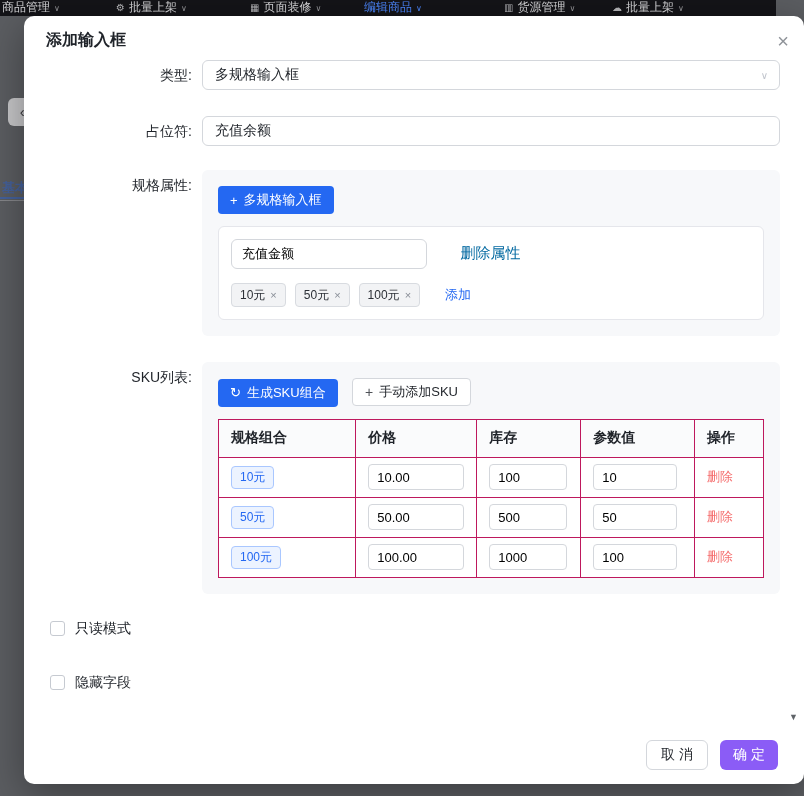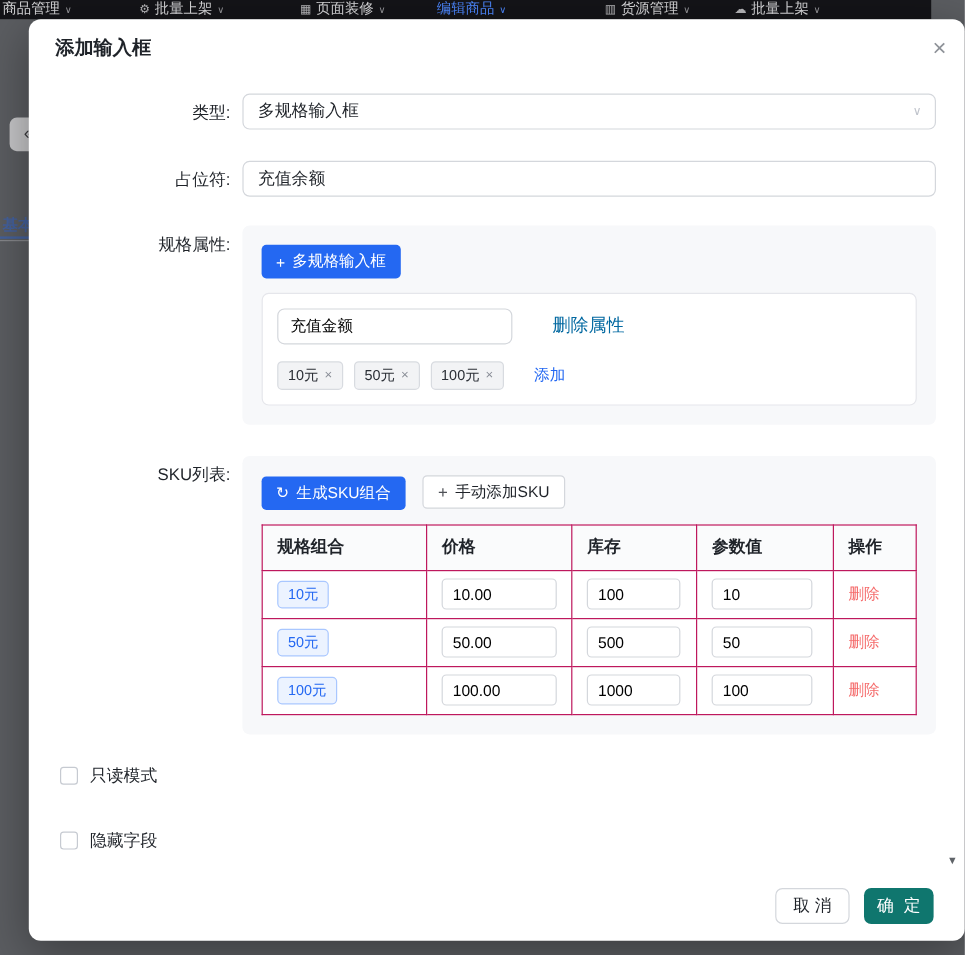--- a/index.html
+++ b/index.html
@@ -27,21 +27,21 @@
   .bg-tab-underline { position:absolute; left:0; top:197px; width:27px; height:2px; background:#44619c; z-index:1; }
   .bg-tab-line { position:absolute; left:0; top:200px; width:24px; height:1px; background:#85868a; z-index:1; }
 
   
   .modal { position:absolute; left:24px; top:16px; width:780px; height:768px; background:#ffffff;
     border-radius:10px; box-shadow:0 10px 40px rgba(0,0,0,0.35); z-index:2; }
   .modal-title { position:absolute; left:22px; top:14px; font-size:16px; font-weight:bold; color:#1f2329; }
   .modal-close { position:absolute; right:8px; top:12px; width:26px; height:26px; text-align:center;
     line-height:26px; font-size:20px; color:#8f9399; cursor:pointer; }
 
-  .modal-body { position:absolute; top:62px; left:0; right:0; }
+  .modal-body { position:absolute; top:44px; left:0; right:0; }
   .form-row { display:flex; margin-bottom:26px; padding-right:24px; }
   .form-row.tight { margin-bottom:24px; }
   .form-label { flex:none; width:178px; text-align:right; padding-right:10px; font-size:14px;
     color:#1f2329; line-height:30px; }
 
   .select-box { position:relative; flex:1; height:30px; border:1px solid #d4d7dc; border-radius:6px;
     background:#fff; display:flex; align-items:center; padding:12px 12px; font-size:14px; cursor:pointer; }
   .select-caret { position:absolute; right:11px; top:0; line-height:30px; font-size:10px; color:#c0c4cc; }
 
   .text-input { flex:1; height:30px; border:1px solid #d4d7dc; border-radius:6px; padding:0 12px;
@@ -83,22 +83,22 @@
   .w-price { width:96px; } .w-stock { width:78px; } .w-param { width:84px; }
   .cell-danger { color:#f56c6c; font-size:13px; cursor:pointer; text-decoration:none; }
 
   .checkbox-row { display:flex; align-items:center; gap:10px; padding-left:26px; margin-bottom:36px; }
   .checkbox { width:15px; height:15px; border:1px solid #c6cad1; border-radius:3px; background:#fff; cursor:pointer; flex:none; }
   .checkbox-label { font-size:14px; color:#1f2329; }
 
   .modal-footer { position:absolute; right:26px; bottom:14px; display:flex; gap:12px; }
   .btn-cancel { min-width:62px; height:30px; background:#fff; border:1px solid #d4d7dc; border-radius:6px;
     font-size:14px; color:#1f2329; cursor:pointer; font-family:inherit; }
-  .btn-confirm { min-width:58px; height:30px; background:#0f766e; border:none; border-radius:6px;
-    font-size:14px; color:#fff; cursor:pointer; font-family:Liberation Mono, monospace; }
+  .btn-confirm { min-width:58px; height:30px; background:#8b5cf6; border:none; border-radius:6px;
+    font-size:14px; color:#fff; cursor:pointer; font-family:Liberation Sans, sans-serif; }
 
   .scroll-arrow { position:absolute; right:6px; top:696px; font-size:9px; color:#5f6368; cursor:pointer; }
 </style>
 </head>
 <body>
 
 <div class="topnav">
   <div class="nav-item" id="nav-0">
     <span>商品管理</span><span class="nav-caret">∨</span>
   </div>

